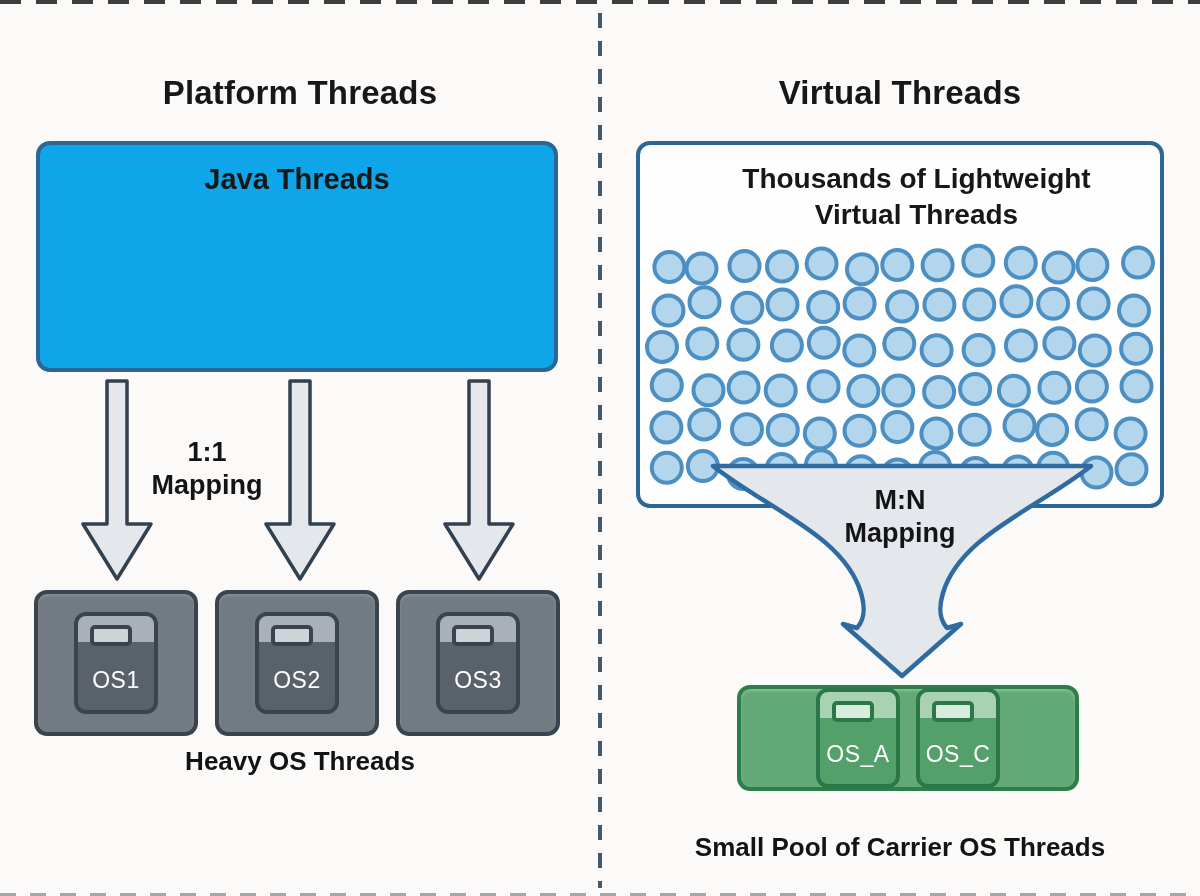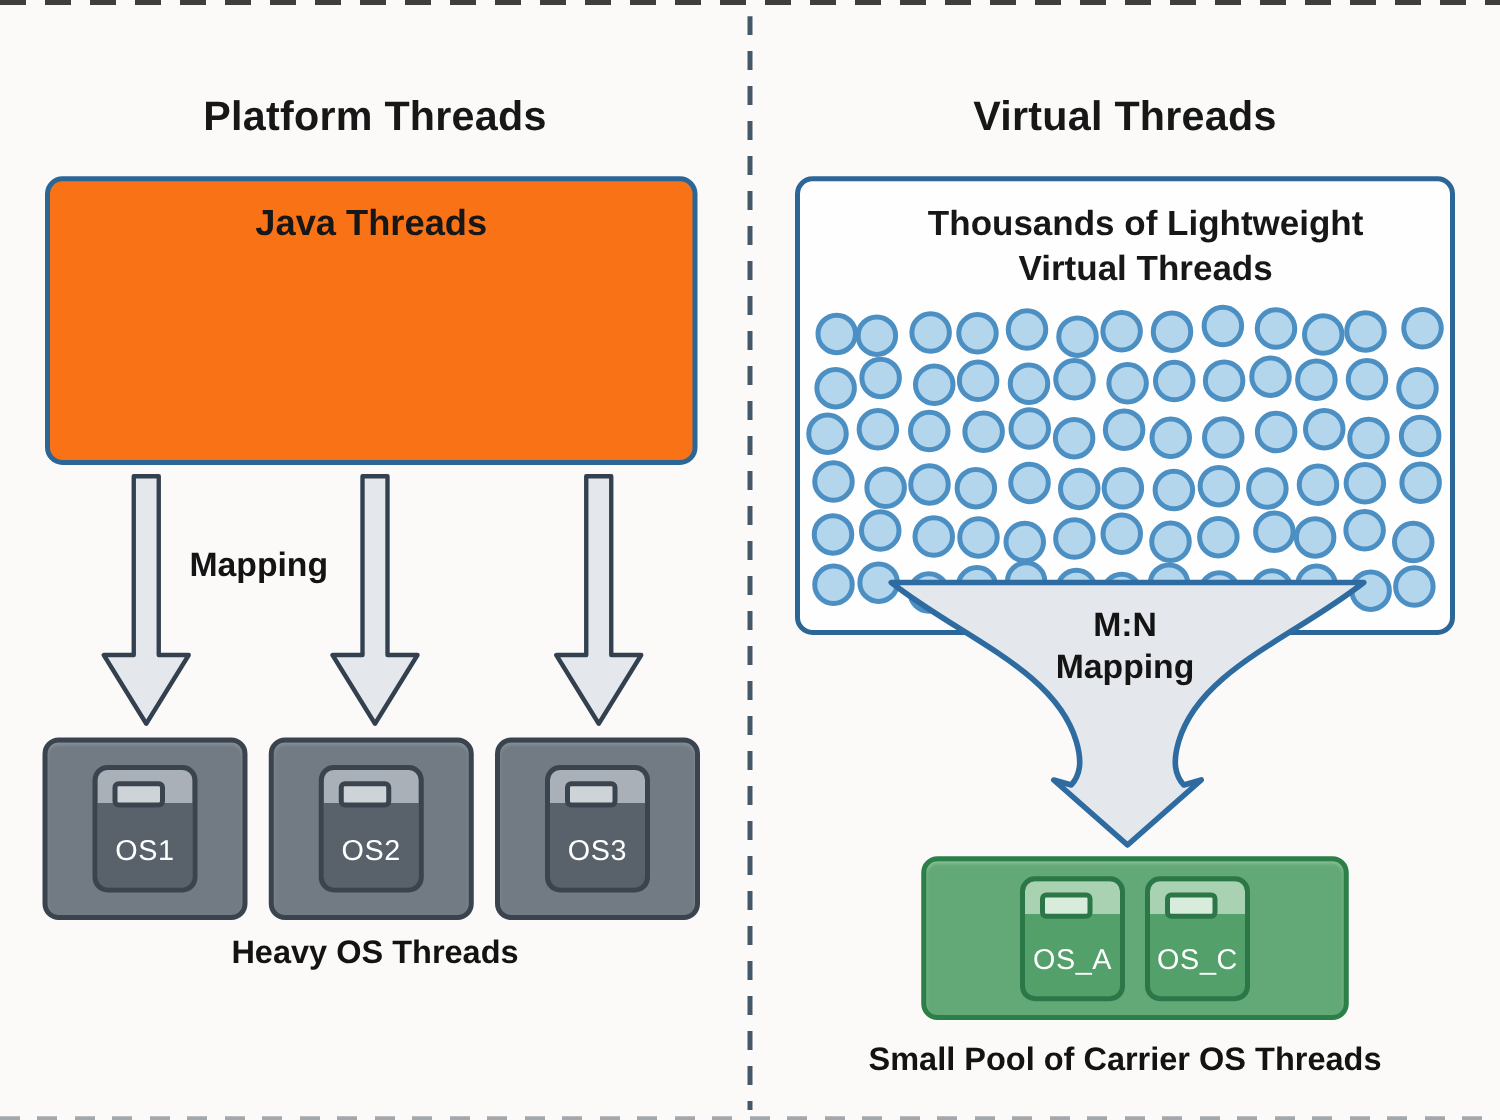--- a/index.html
+++ b/index.html
@@ -28,21 +28,21 @@
   .panel{position:absolute; top:0; height:100%; width:600px;margin-top:48px;}
   .panel.left{left:0;}
   .panel.right{left:600px;}
   .panel-title{
     position:absolute; top:26px; left:0; width:100%; margin:0;
     text-align:center; font-size:33px; font-weight:700; letter-spacing:.2px;
   }
   
   .java-box{
     position:absolute; left:36px; top:93px; width:522px; height:231px;
-    background:#f97316; border:4px solid #2b6697; border-radius:14px;
+    background:#0ea5e9; border:4px solid #2b6697; border-radius:14px;
     box-sizing:border-box;
   }
   .box-title{
     margin-top:18px; text-align:center; font-size:29px; font-weight:700;
   }
   .thread-row{
     display:flex; justify-content:flex-start; gap:59px;
     padding-left:38px; margin-top:23px;
   }
   .thread-box{
@@ -118,21 +118,21 @@
     display:flex; flex-wrap:wrap; gap:7px 5px; justify-content:center;
   }
   .vcircle{
     width:34px; height:34px; box-sizing:border-box; border-radius:50%;
     background:#b3d6ec; border:4px solid #4c8fc3;
   }
   
   .funnel-svg{position:absolute; left:635px; top:458px; width:530px; height:228px;}
   
   .carrier-box{
-    position:absolute; left:737px; top:685px; width:342px; height:131px;
+    position:absolute; left:737px; top:685px; width:342px; height:106px;
     box-sizing:border-box;
     background:#63a877; border:4px solid #2d7f4a; border-radius:13px;
     display:flex; align-items:center; justify-content:center; gap:16px;
     box-shadow:inset 0 2px 3px rgba(255,255,255,.25);
   }
   .carrier-box .clip-icon{width:84px; height:100px;}
 </style>
 </head>
 <body>
 
@@ -152,20 +152,21 @@
       <path d="M28 3 L48 3 L48 146 L72 146 L38 201 L4 146 L28 146 Z" fill="#e4e8ec" stroke="#32404f" stroke-width="3.5" stroke-linejoin="round"></path>
     </svg>
     <svg class="arrow-svg a2" viewBox="0 0 76 206">
       <path d="M28 3 L48 3 L48 146 L72 146 L38 201 L4 146 L28 146 Z" fill="#e4e8ec" stroke="#32404f" stroke-width="3.5" stroke-linejoin="round"></path>
     </svg>
     <svg class="arrow-svg a3" viewBox="0 0 76 206">
       <path d="M28 3 L48 3 L48 146 L72 146 L38 201 L4 146 L28 146 Z" fill="#e4e8ec" stroke="#32404f" stroke-width="3.5" stroke-linejoin="round"></path>
     </svg>
 
     <div class="mapping-label left-map">
+      <div>1:1</div>
       <div>Mapping</div>
     </div>
 
     <div class="os-row">
         <div class="os-box">
           <div class="clip-icon">
             <div class="clip-tab"></div>
             <div class="clip-label">OS1</div>
           </div>
         </div>

